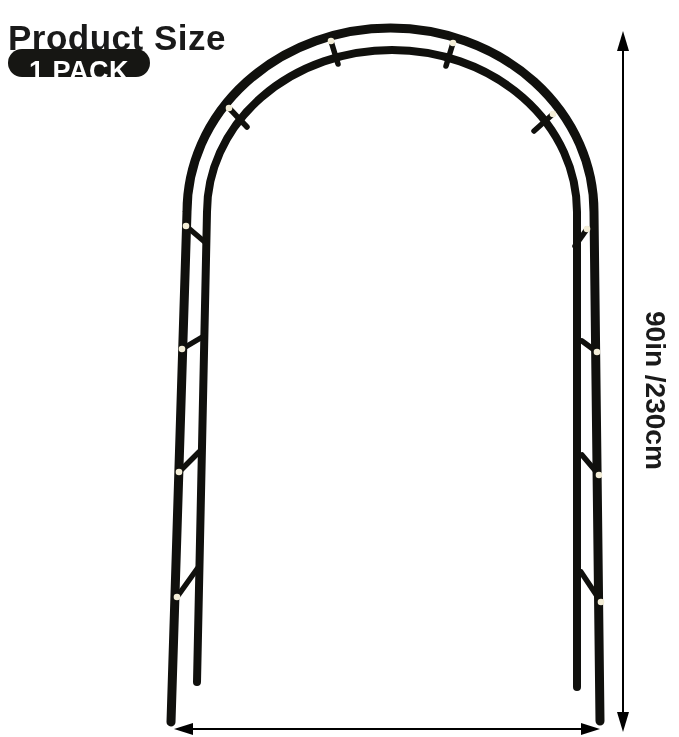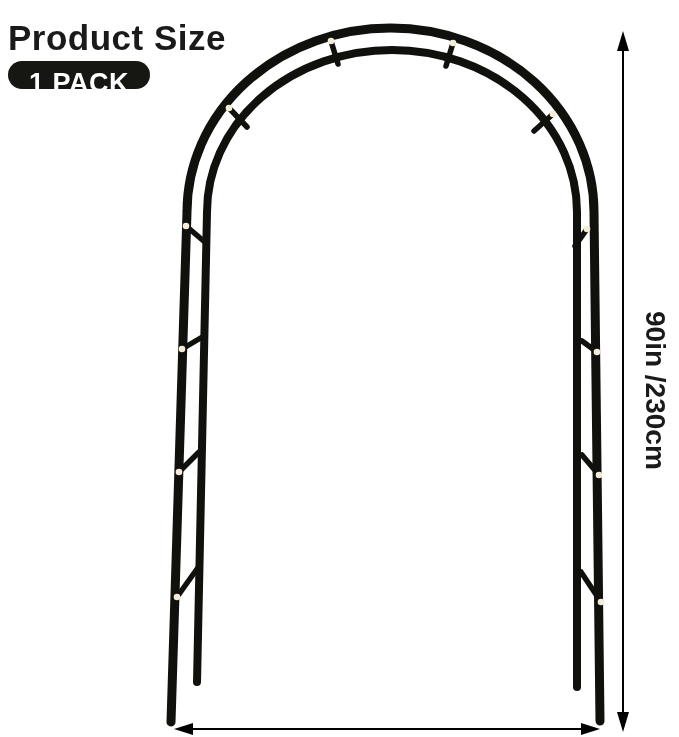--- a/index.html
+++ b/index.html
@@ -20,21 +20,21 @@
     font-family:"Liberation Sans","DejaVu Sans",sans-serif;
   }
   .title{
     position:absolute;left:8px;top:0px;
     font-size:35px;font-weight:700;line-height:1.25;
     letter-spacing:.5px;color:var(--text);
     white-space:nowrap;
     margin-top:16px;
   }
   .badge{
-    position:absolute;left:8px;top:61px;
+    position:absolute;left:8px;top:49px;
     height:28px;line-height:44px;
     padding:0 21px;
     background:var(--badge-bg);color:var(--badge-text);
     border-radius:22px;
     font-size:27px;font-weight:700;letter-spacing:.5px;
     white-space:nowrap;
   }
   .figure{position:absolute;left:0;top:0;width:679px;height:737px;}
   .arch-stroke{stroke:var(--structure);fill:none;}
   .rung{stroke:var(--structure);stroke-width:5.5;stroke-linecap:round;}

